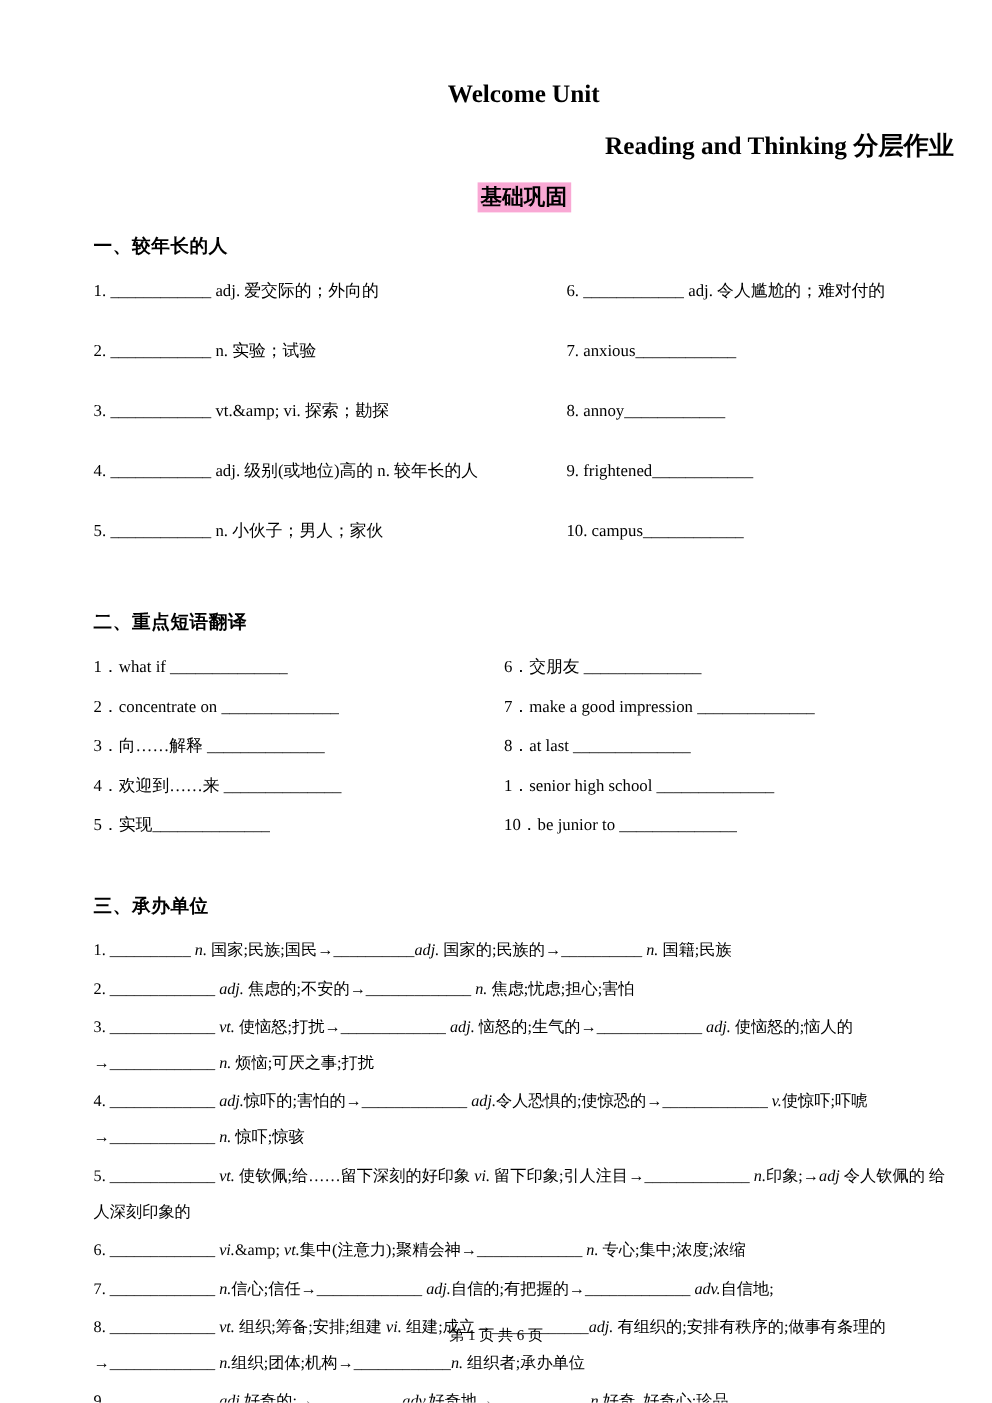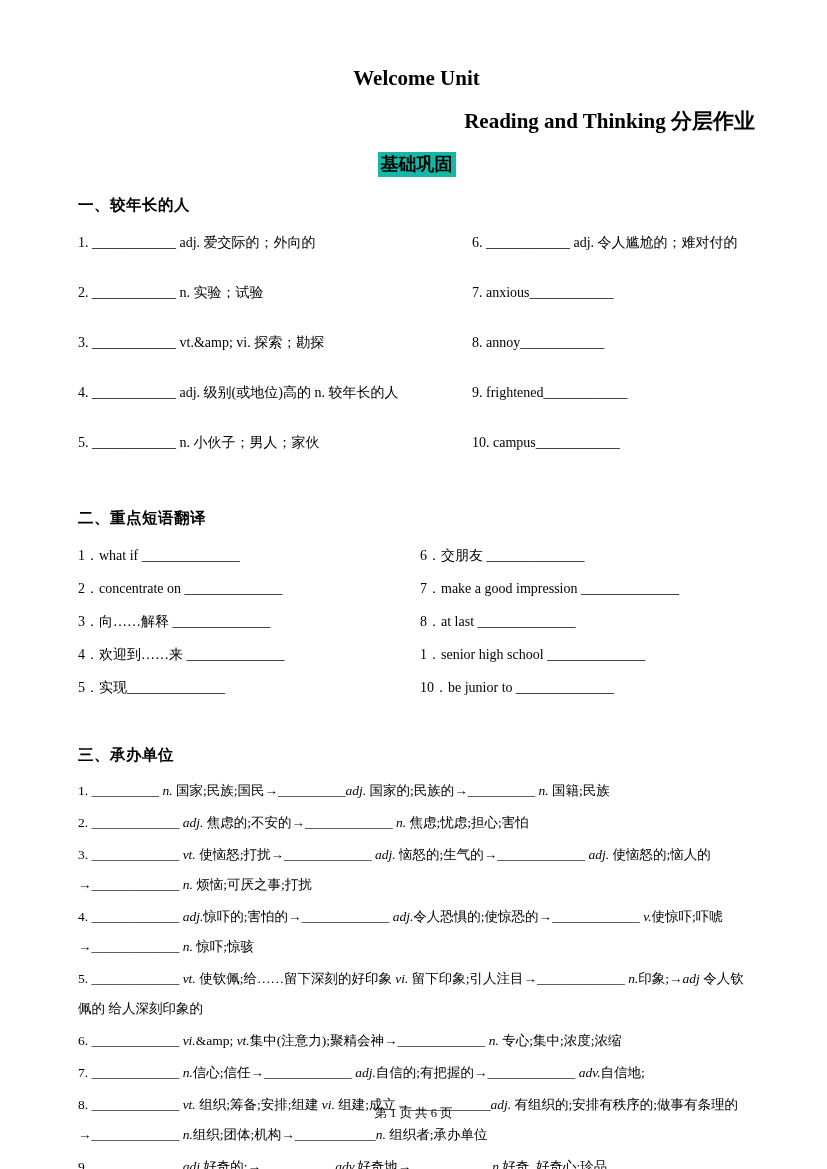--- a/index.html
+++ b/index.html
@@ -1,31 +1,31 @@
 <!DOCTYPE html>
 <html><head>
 <meta charset="utf-8">
 <style>
   html,body { margin:0; padding:0; background:#ffffff; }
   .page {
     width:827px; height:1169px; position:relative; background:#ffffff;
-    color:#000; box-sizing:border-box; padding:64px 72px 0 78px;
+    color:#000; box-sizing:border-box; padding:64px 32px 0 78px;
     font-family:"Liberation Serif","DejaVu Serif",serif; overflow:hidden;
   }
   .doc-title {
     text-align:center; font-size:21px; font-weight:bold; line-height:28px;
     margin:0 0 15px 0;
   }
   .doc-subtitle {
     text-align:right; font-size:21px; font-weight:bold; line-height:28px;
     margin:0 0 17px 0;
   }
   .badge-wrap { text-align:center; margin:0 0 15px 0; line-height:26px; }
   .badge {
-    display:inline-block; background:#14b8a6; font-size:18px; font-weight:bold;
+    display:inline-block; background:#f9a8d4; font-size:18px; font-weight:bold;
     padding:0 3px; line-height:25px;
   }
   .sec-heading {
     font-size:15.5px; font-weight:bold; line-height:22px; margin:0 0 10px 0;
     letter-spacing:0.5px;
   }
   .sec1 { margin-top:16px; }
   .grid {
     display:grid; grid-auto-flow:column; grid-template-rows:repeat(5,33px);
   }

